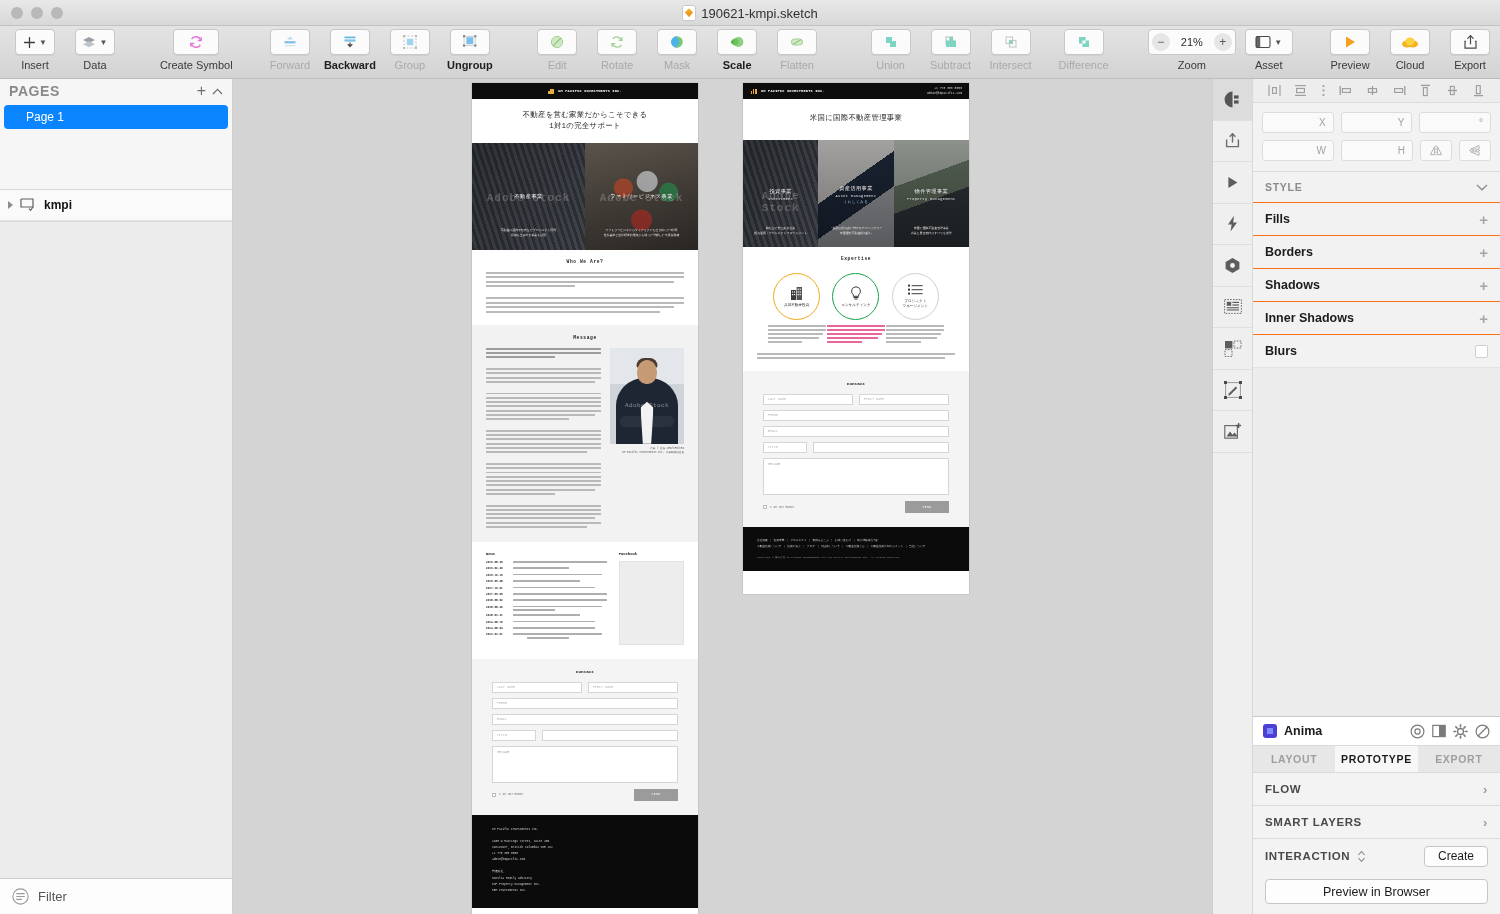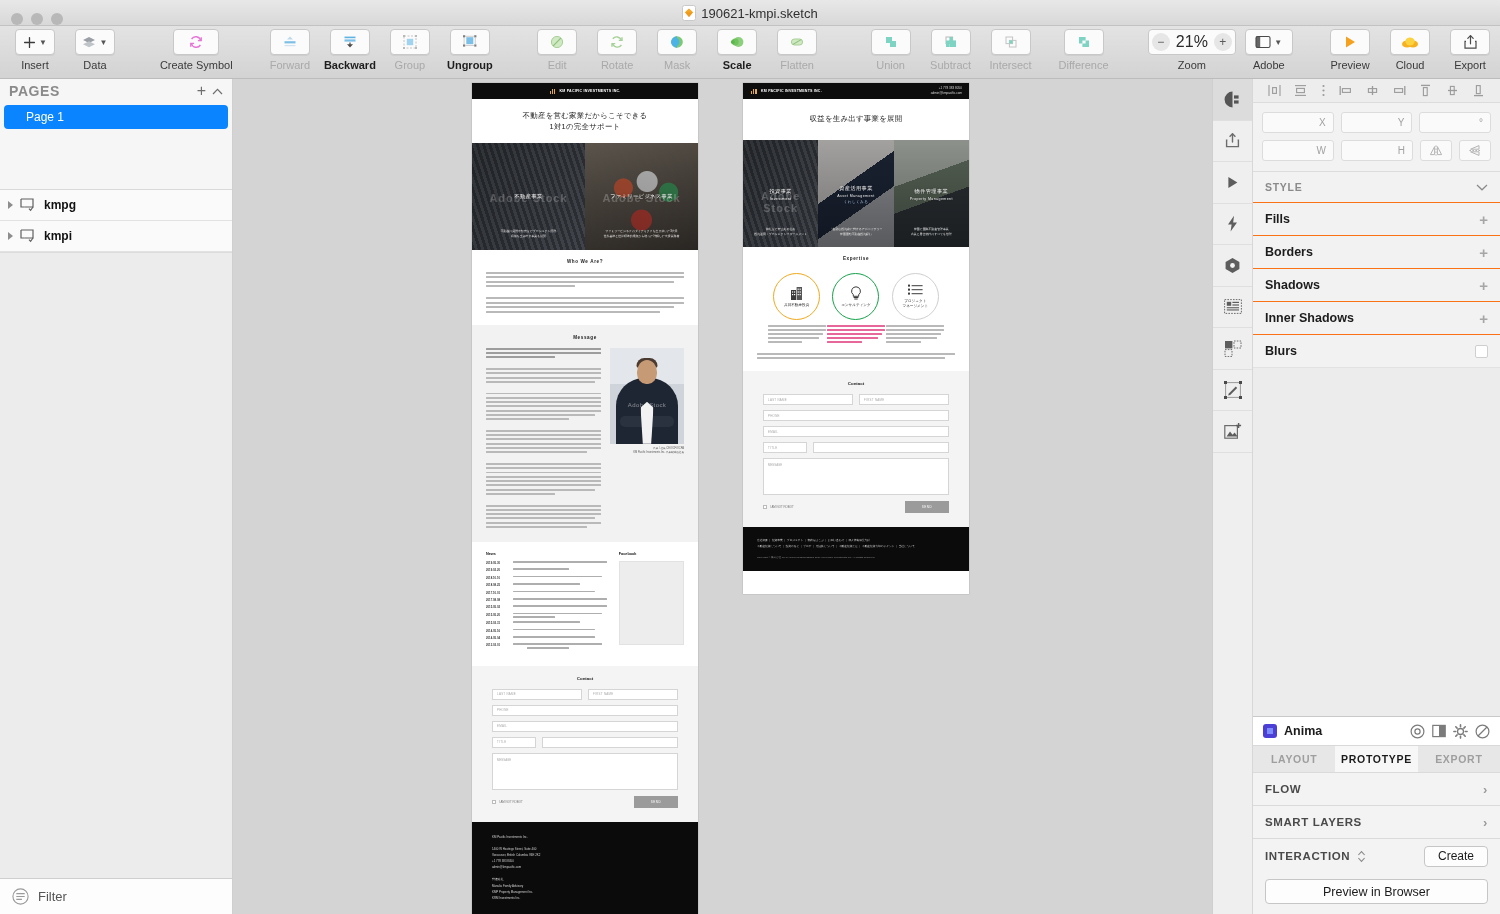--- a/index.html
+++ b/index.html
@@ -9,21 +9,21 @@
     background: #d6d6d6; overflow: hidden;
     -webkit-font-smoothing: antialiased;
   }
   .app { position: relative; width: 1500px; height: 914px; }
 
   
   .titlebar {
     position: absolute; top: 0; left: 0; width: 1500px; height: 26px;
     background: linear-gradient(to bottom, #e9e8e9, #d9d8d9);
     border-bottom: 1px solid #c3c2c3;
-    display: flex; align-items: flex-end;
+    display: flex; align-items: center;
   }
   .traffic { display: flex; gap: 8px; margin-left: 11px; }
   .tl { width: 12px; height: 12px; border-radius: 50%; background: #b8b8b8; }
   .title-center {
     position: absolute; left: 0; right: 0; top: 0; height: 26px;
     display: flex; align-items: center; justify-content: center;
     gap: 5px; font-size: 13px; color: #303030; font-weight: 400;
   }
   .sketch-doc-icon { width: 14px; height: 16px; position: relative; }
   .sketch-doc-icon svg { display: block; }
@@ -54,21 +54,21 @@
   .chev { font-size: 8px; color: #555; }
   .zoom-box {
     height: 26px; background: #fbfbfb; border: 1px solid #c9c8c9; border-radius: 4px;
     display: flex; align-items: center; padding: 0 3px;
   }
   .zoom-step {
     width: 18px; height: 18px; border-radius: 50%; background: #e7e6e7;
     display: flex; align-items: center; justify-content: center;
     font-size: 12px; color: #5b5b5b; line-height: 1;
   }
-  .zoom-val { font-size: 16px; color: #2b2b2b; width: 44px; text-align: center; }
+  .zoom-val { font-size: 11px; color: #2b2b2b; width: 44px; text-align: center; }
 
   
   .sidebar {
     position: absolute; top: 79px; left: 0; width: 233px; bottom: 0;
     background: #f6f6f6; border-right: 1px solid #cfcfcf;
     display: flex; flex-direction: column;
   }
   .pages-header {
     height: 24px; display: flex; align-items: center;
     padding: 0 9px; gap: 6px;
@@ -100,21 +100,21 @@
   .sidebar-fill { flex: 1; background: #ececec; border-top: 1px solid #dcdcdc; }
   .filter-bar {
     height: 36px; border-top: 1px solid #cfcfcf; background: #fdfdfd;
     display: flex; align-items: center; gap: 9px; padding-left: 12px;
   }
   .filter-lbl { font-size: 13px; color: #555; }
 
   
   .canvas {
     position: absolute; top: 79px; left: 233px; right: 288px; bottom: 0;
-    background: #d4d4d4; overflow: hidden;
+    background: #d4d4d4; overflow: hidden; font-family: Liberation Mono, monospace;
   }
 
   
   .artboard { position: absolute; background: #fff; box-shadow: 0 0 0 0.5px rgba(0,0,0,0.12); }
   .ab-left { left: 239px; top: 4px; width: 226px; height: 832px; }
   .ab-right { left: 510px; top: 4px; width: 226px; height: 511px; }
 
   .nav {
     background: #0d0d0d; height: 16px; display: flex; align-items: center;
     justify-content: center; position: relative;
@@ -634,21 +634,21 @@
     <div class="tb-item">
       <div class="tb-btn" style="min-width:48px">
         <span>
           <svg width="16" height="14" viewBox="0 0 16 14">
             <rect x="1" y="1.5" width="14" height="11" rx="1.6" fill="none" stroke="#4a4a4a" stroke-width="1.1"></rect>
             <rect x="1" y="1.5" width="4.2" height="11" fill="#4a4a4a" opacity=".85"></rect>
           </svg>
         </span>
         <span class="chev">▼</span>
       </div>
-      <span class="tb-lbl">Adobe</span>
+      <span class="tb-lbl">Asset</span>
     </div>
 
     <div style="width:44px"></div>
 
     <div class="tb-group">
       <div class="tb-item">
         <div class="tb-btn">
           <span>
             <svg width="16" height="16" viewBox="0 0 16 16">
                 <path d="M4 2.6 L13 8 L4 13.4 Z" fill="#f5a11e"></path>
@@ -695,31 +695,20 @@
       </span>
     </div>
     <div class="page-list">
       <div class="page-row sel">
         <span>Page 1</span>
       </div>
     </div>
     <div class="pages-spacer"></div>
 
     <div class="layer-list">
-      <div class="layer-row">
-        <span class="layer-disc"></span>
-        <span>
-          <svg width="17" height="14" viewBox="0 0 17 14">
-            <path d="M1 1h12v8H4.6" fill="none" stroke="#5f5f5f" stroke-width="1.2"></path>
-            <path d="M1 1v8h3.6" fill="none" stroke="#5f5f5f" stroke-width="1.2"></path>
-            <path d="M13 9 L10.6 12.4 L9 10.6" fill="none" stroke="#5f5f5f" stroke-width="1.2"></path>
-          </svg>
-        </span>
-        <span class="layer-name">kmpg</span>
-      </div>
       <div class="layer-row">
         <span class="layer-disc"></span>
         <span>
           <svg width="17" height="14" viewBox="0 0 17 14">
             <path d="M1 1h12v8H4.6" fill="none" stroke="#5f5f5f" stroke-width="1.2"></path>
             <path d="M1 1v8h3.6" fill="none" stroke="#5f5f5f" stroke-width="1.2"></path>
             <path d="M13 9 L10.6 12.4 L9 10.6" fill="none" stroke="#5f5f5f" stroke-width="1.2"></path>
           </svg>
         </span>
         <span class="layer-name">kmpi</span>
@@ -980,21 +969,21 @@
               <i style="height:5px"></i>
           </span>
           <span>KM PACIFIC INVESTMENTS INC.</span>
         </span>
         <span class="nav-right">
           <span style="display:block">+1 778 383 8050</span>
           <span style="display:block">admin@kmpacific.com</span>
         </span>
       </div>
 
-      <div class="hero-txt small">収益を生み出す事業を展開</div>
+      <div class="hero-txt small">米国に国際不動産管理事業</div>
 
       <div class="tiles">
         <div class="tile img-bld">
           <div class="tile-wm">Adobe Stock</div>
           <div class="tile-cap">
             <span>投資事業</span>
             <span class="en">Investment</span>
           </div>
           <div class="tile-sub" style="white-space:pre-line">神社など歴史ある社会
 投資運用・プロジェクトマネージメント</div>

